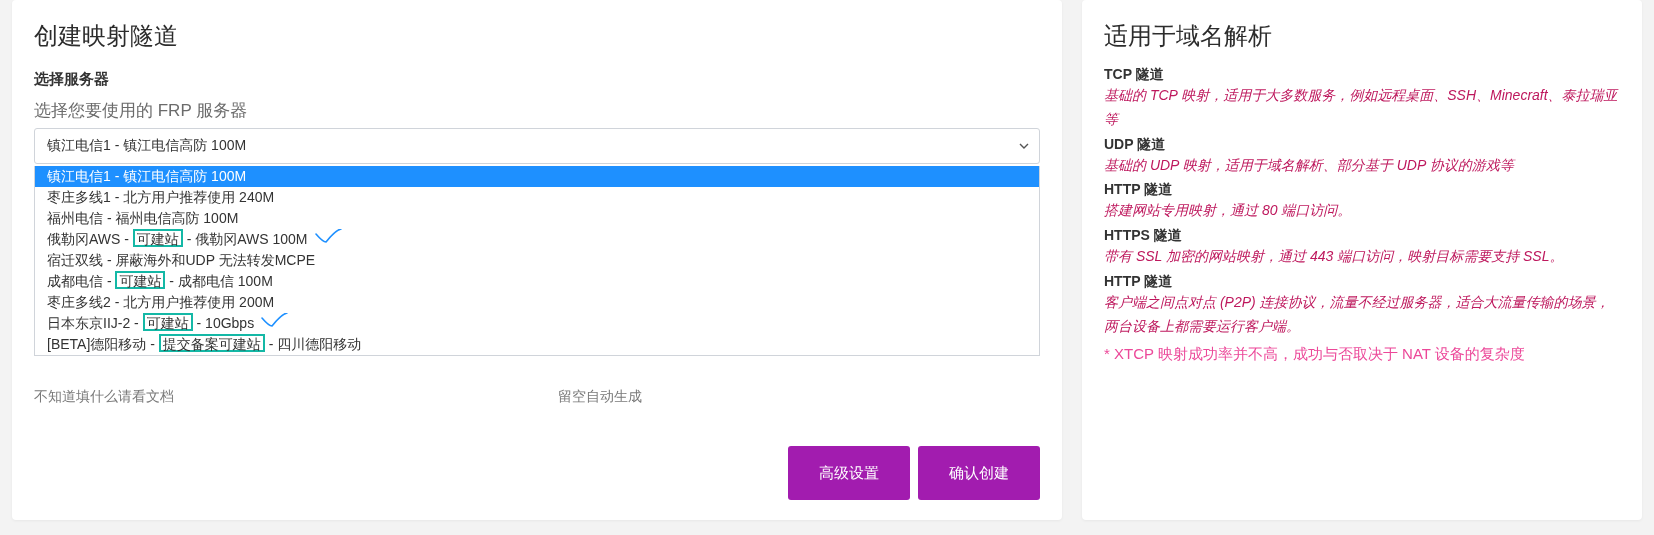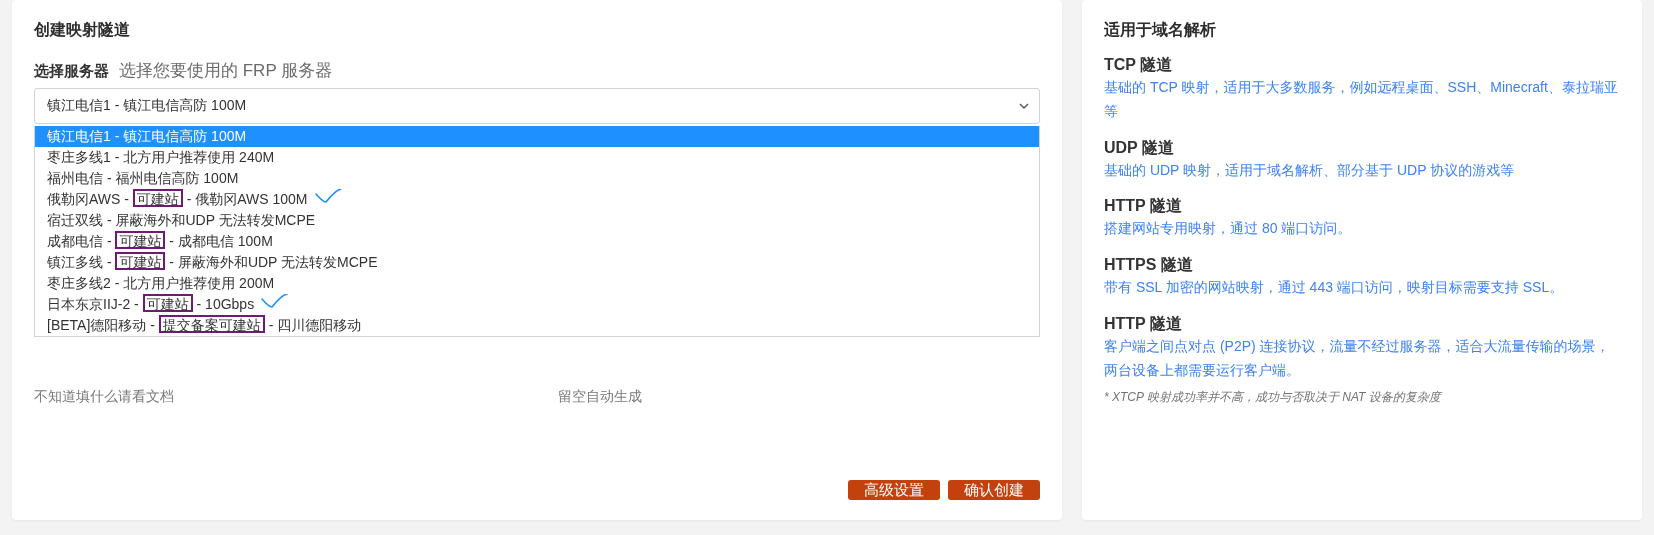--- a/index.html
+++ b/index.html
@@ -26,30 +26,31 @@
   }
   .main {
     flex: 1;
     position: relative;
   }
   .side {
     width: 560px;
     flex-shrink: 0;
   }
   h2.title {
-    font-size: 16px;
-    font-weight: 700;
+    font-size: 24px;
+    font-weight: 400;
     margin-bottom: 18px;
     color: #2c2c2c;
   }
   .label-row {
     display: flex;
     align-items: baseline;
     gap: 10px;
     margin-bottom: 6px;
+    flex-direction: column;
   }
   .label-strong {
     font-size: 15px;
     font-weight: 700;
   }
   .label-hint {
     font-size: 17px;
     color: #6b6b6b;
   }
   .select-wrap {
@@ -98,21 +99,21 @@
     white-space: nowrap;
     overflow: hidden;
     position: relative;
   }
   .option.sel {
     background: #1e90ff;
     color: #fff;
   }
   .hl-box {
     display: inline-block;
-    border: 2px solid #701a75;
+    border: 2px solid #14b8a6;
     padding: 0 2px;
     line-height: 16px;
     height: 18px;
     vertical-align: baseline;
   }
   .check-svg {
     display: inline-block;
     vertical-align: middle;
     margin-left: 6px;
   }
@@ -132,34 +133,34 @@
     font-size: 14px;
   }
   .btn-row {
     position: absolute;
     right: 22px;
     bottom: 20px;
     display: flex;
     gap: 8px;
   }
   .btn {
-    height: 20px;
-    padding: 0 16px;
-    background: #c2410c;
+    height: 54px;
+    padding: 0 31px;
+    background: #a21caf;
     color: #fff;
     border: none;
     border-radius: 3px;
     font-size: 15px;
     cursor: pointer;
   }
   
   .side h2.title { margin-bottom: 14px; }
-  .tt { font-weight: 700; font-size: 16px; margin-top: 14px; }
-  .td { font-size: 14px; color: #3b82f6; line-height: 1.7; margin-bottom: 4px; }
-  .note { font-size: 12px; color: #737373; margin-top: 6px; font-style: italic; }
+  .tt { font-weight: 700; font-size: 14px; margin-top: 4px; }
+  .td { font-size: 14px; color: #be185d; line-height: 1.7; margin-bottom: 4px; font-style: italic; }
+  .note { font-size: 15px; color: #ec4899; margin-top: 6px; }
   .main.card { height: 520px; }
   .side.card { height: auto; }
 </style>
 </head>
 <body>
 
 <div class="layout">
   <div class="card main">
     <h2 class="title">创建映射隧道</h2>
     <div class="label-row">
@@ -177,21 +178,20 @@
       </div>
       <div class="options-pane" id="options-pane">
           <div class="option sel"><span>镇江电信1 - </span><span>镇江电信高防 100M</span></div>
           <div class="option"><span>枣庄多线1 - 北方用户推荐使用 240M</span></div>
           <div class="option"><span>福州电信 - 福州电信高防 100M</span></div>
           <div class="option"><span>俄勒冈AWS - </span><span class="hl-box">可建站</span> <span>- 俄勒冈AWS 100M</span><span class="check-svg"><svg width="28" height="16" viewBox="0 0 28 16">
                 <path d="M2 5 C 8 12, 10 13, 12 13 C 16 8, 22 1, 27 0" fill="none" stroke="#1e90ff" stroke-width="1.6" stroke-linecap="round"></path>
               </svg></span></div>
           <div class="option"><span>宿迁双线 - 屏蔽海外和UDP 无法转发MCPE</span></div>
           <div class="option"><span>成都电信 - </span><span class="hl-box">可建站</span> <span>- 成都电信 100M</span></div>
-          <div class="option"><span>镇江多线 - </span><span class="hl-box">可建站</span> <span>- 屏蔽海外和UDP 无法转发MCPE</span></div>
           <div class="option"><span>枣庄多线2 - 北方用户推荐使用 200M</span></div>
           <div class="option"><span>日本东京IIJ-2 - </span><span class="hl-box">可建站</span> <span>- 10Gbps</span><span class="check-svg"><svg width="28" height="16" viewBox="0 0 28 16">
                 <path d="M2 5 C 8 12, 10 13, 12 13 C 16 8, 22 1, 27 0" fill="none" stroke="#1e90ff" stroke-width="1.6" stroke-linecap="round"></path>
               </svg></span></div>
           <div class="option"><span>[BETA]德阳移动 - </span><span class="hl-box">提交备案可建站</span> <span>- 四川德阳移动</span></div>
         </div>
     </div>
 
     <div class="peek-left">不知道填什么请看文档</div>
     <div class="peek-right">留空自动生成</div>

